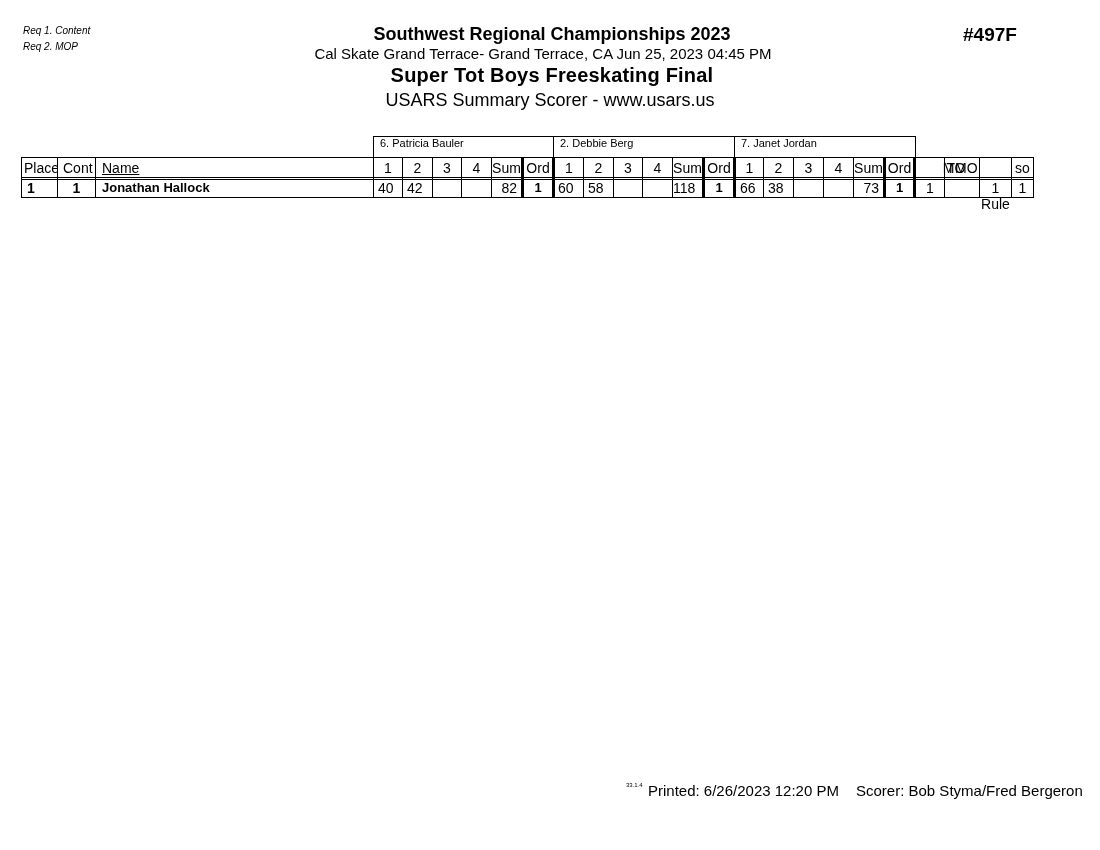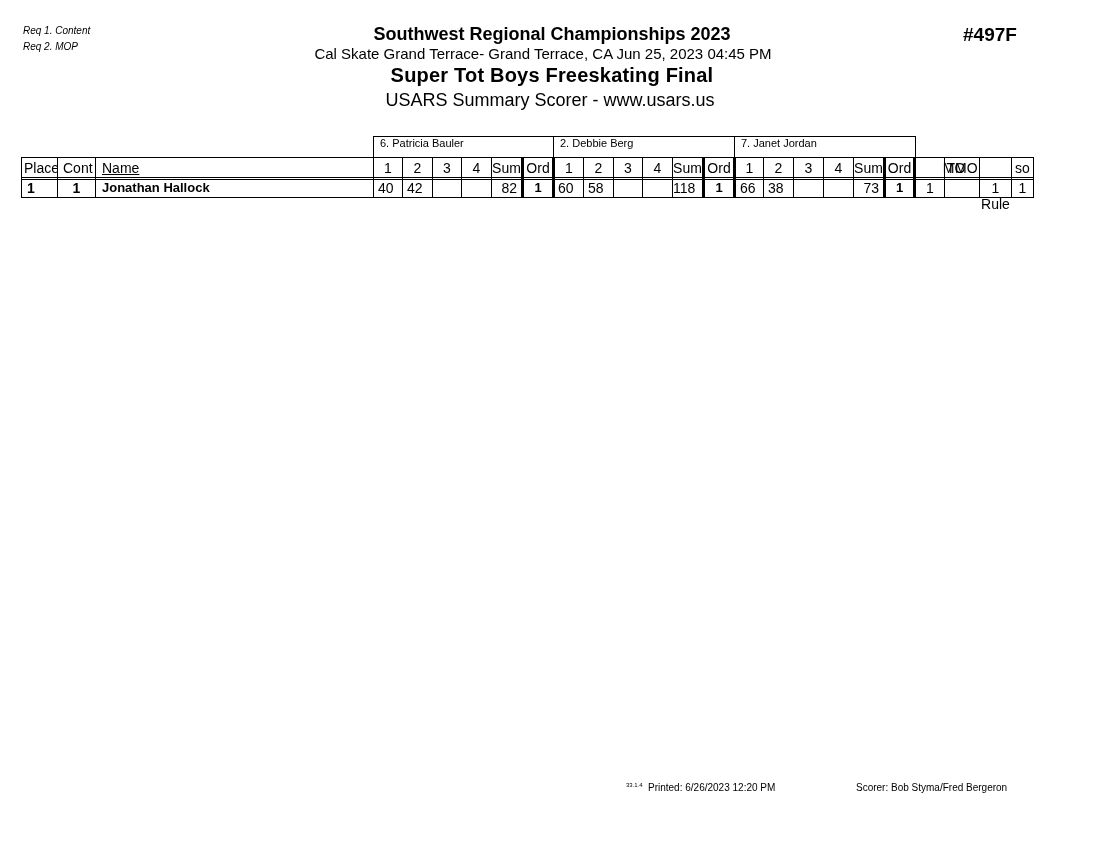--- a/index.html
+++ b/index.html
@@ -13,21 +13,21 @@
   .title4 { top:90px; font-size:18px; left:0px; }
   .eventno { left:963px; top:24px; font-size:19px; font-weight:bold; }
   .cell { position:absolute; box-sizing:border-box; font-size:14px; line-height:18px; height:20px; overflow:hidden; }
   .hline { position:absolute; background:#000; }
   .vline { position:absolute; background:#000; }
   .c { text-align:center; }
   .r { text-align:right; padding-right:4px; }
   .l { text-align:left; padding-left:4px; }
   .b { font-weight:bold; }
   .judge { position:absolute; font-size:11px; top:137px; }
-  .footer { top:782px; font-size:10px; }
+  .footer { top:782px; font-size:15px; }
   .tiny { font-size:6px; top:782px; }
 </style>
 </head>
 <body>
 
 <div class="abs req" style="top:25px;">Req 1.  Content</div>
 <div class="abs req" style="top:41px;">Req 2.  MOP</div>
 
 <div class="abs center title1">Southwest Regional Championships 2023</div>
 <div class="abs center title2">Cal Skate Grand Terrace- Grand Terrace, CA  Jun 25, 2023  04:45 PM</div>

